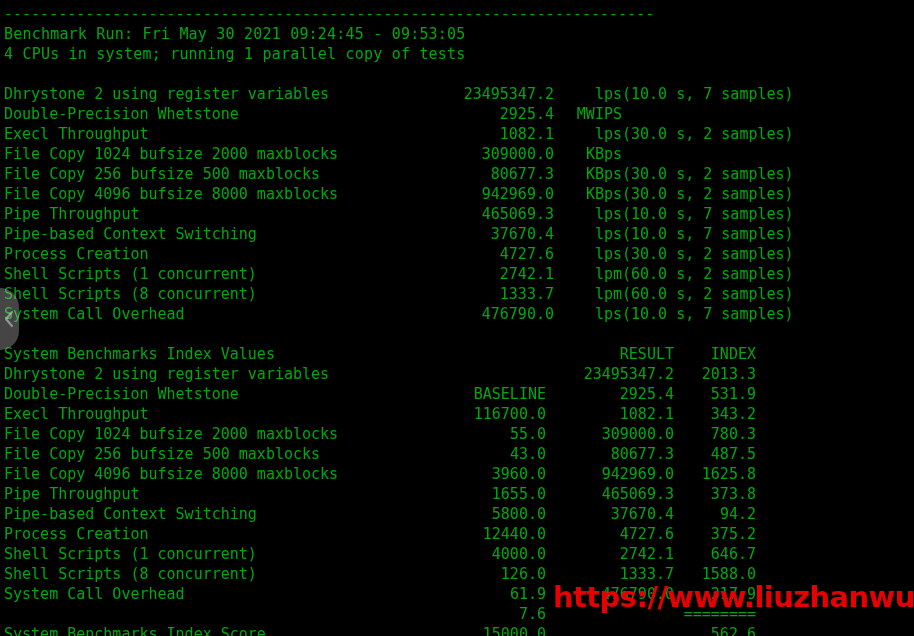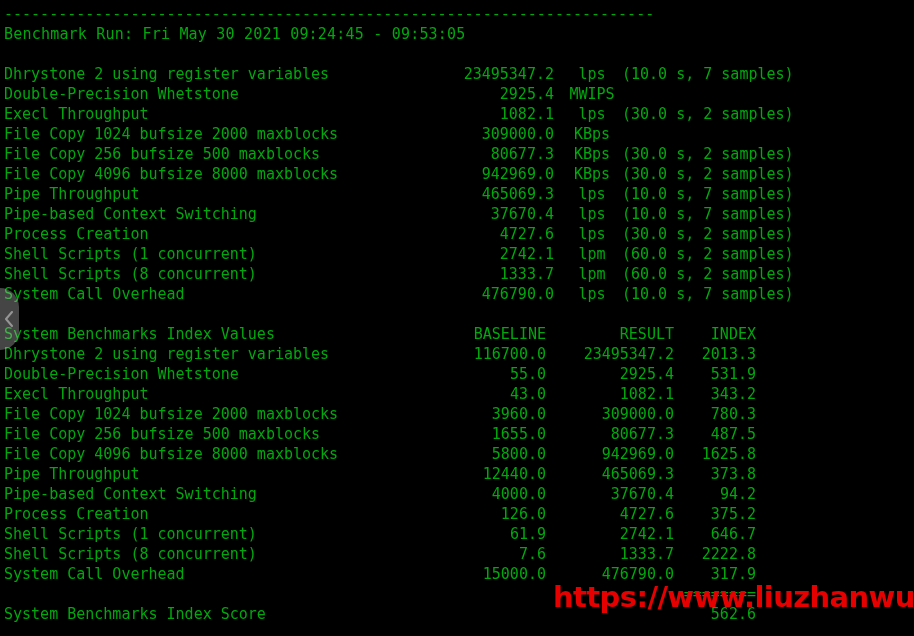--- a/index.html
+++ b/index.html
@@ -36,32 +36,32 @@
 
   
   .row {
     display: flex;
     height: 20px;
     line-height: 20px;
     white-space: pre;
   }
   .r-name  { width: 432px; flex: 0 0 432px; overflow: hidden; }
   .r-value { width: 118px; flex: 0 0 118px; text-align: right; }
-  .r-unit  { width: 68px;  flex: 0 0 68px; text-align: center; padding-left: 8px; }
+  .r-unit  { width: 68px;  flex: 0 0 68px; text-align: right; padding-left: 8px; }
   .r-time  { flex: 0 0 auto; }
 
   
   .irow {
     display: flex;
     height: 20px;
     line-height: 20px;
     white-space: pre;
   }
   .i-name     { width: 432px; flex: 0 0 432px; overflow: hidden; }
-  .i-baseline { width: 110px; flex: 0 0 110px; text-align: right; }
+  .i-baseline { width: 110px; flex: 0 0 110px; text-align: right; margin-top: 40px; }
   .i-result   { width: 128px; flex: 0 0 128px; text-align: right; }
   .i-index    { width: 82px;  flex: 0 0 82px;  text-align: right; }
 
   .score-row { display: flex; height: 20px; line-height: 20px; white-space: pre; }
   .s-label { width: 432px; flex: 0 0 432px; }
   .s-pad   { width: 238px; flex: 0 0 238px; }
   .s-value { width: 82px;  flex: 0 0 82px; text-align: right; }
 
   .sep-row { display: flex; height: 20px; line-height: 20px; white-space: pre; }
   .sep-pad { width: 670px; flex: 0 0 670px; }
@@ -101,20 +101,21 @@
   }
 </style>
 </head>
 <body>
 
 <div class="term">
 
   <div class="rule">------------------------------------------------------------------------</div>
 
   <div class="line">Benchmark Run: Fri May 30 2021 09:24:45 - 09:53:05</div>
+  <div class="line">4 CPUs in system; running 1 parallel copy of tests</div>
 
   <div class="blank"></div>
 
   <div id="results-block">
       <div class="row"><span class="r-name">Dhrystone 2 using register variables</span><span class="r-value">23495347.2</span><span class="r-unit">lps</span><span class="r-time">(10.0 s, 7 samples)</span></div>
       <div class="row"><span class="r-name">Double-Precision Whetstone</span><span class="r-value">2925.4</span><span class="r-unit">MWIPS</span></div>
       <div class="row"><span class="r-name">Execl Throughput</span><span class="r-value">1082.1</span><span class="r-unit">lps</span><span class="r-time">(30.0 s, 2 samples)</span></div>
       <div class="row"><span class="r-name">File Copy 1024 bufsize 2000 maxblocks</span><span class="r-value">309000.0</span><span class="r-unit">KBps</span></div>
       <div class="row"><span class="r-name">File Copy 256 bufsize 500 maxblocks</span><span class="r-value">80677.3</span><span class="r-unit">KBps</span><span class="r-time">(30.0 s, 2 samples)</span></div>
       <div class="row"><span class="r-name">File Copy 4096 bufsize 8000 maxblocks</span><span class="r-value">942969.0</span><span class="r-unit">KBps</span><span class="r-time">(30.0 s, 2 samples)</span></div>
@@ -139,21 +140,21 @@
       <div class="irow"><span class="i-name">Dhrystone 2 using register variables</span><span class="i-baseline">116700.0</span><span class="i-result">23495347.2</span><span class="i-index">2013.3</span></div>
       <div class="irow"><span class="i-name">Double-Precision Whetstone</span><span class="i-baseline">55.0</span><span class="i-result">2925.4</span><span class="i-index">531.9</span></div>
       <div class="irow"><span class="i-name">Execl Throughput</span><span class="i-baseline">43.0</span><span class="i-result">1082.1</span><span class="i-index">343.2</span></div>
       <div class="irow"><span class="i-name">File Copy 1024 bufsize 2000 maxblocks</span><span class="i-baseline">3960.0</span><span class="i-result">309000.0</span><span class="i-index">780.3</span></div>
       <div class="irow"><span class="i-name">File Copy 256 bufsize 500 maxblocks</span><span class="i-baseline">1655.0</span><span class="i-result">80677.3</span><span class="i-index">487.5</span></div>
       <div class="irow"><span class="i-name">File Copy 4096 bufsize 8000 maxblocks</span><span class="i-baseline">5800.0</span><span class="i-result">942969.0</span><span class="i-index">1625.8</span></div>
       <div class="irow"><span class="i-name">Pipe Throughput</span><span class="i-baseline">12440.0</span><span class="i-result">465069.3</span><span class="i-index">373.8</span></div>
       <div class="irow"><span class="i-name">Pipe-based Context Switching</span><span class="i-baseline">4000.0</span><span class="i-result">37670.4</span><span class="i-index">94.2</span></div>
       <div class="irow"><span class="i-name">Process Creation</span><span class="i-baseline">126.0</span><span class="i-result">4727.6</span><span class="i-index">375.2</span></div>
       <div class="irow"><span class="i-name">Shell Scripts (1 concurrent)</span><span class="i-baseline">61.9</span><span class="i-result">2742.1</span><span class="i-index">646.7</span></div>
-      <div class="irow"><span class="i-name">Shell Scripts (8 concurrent)</span><span class="i-baseline">7.6</span><span class="i-result">1333.7</span><span class="i-index">2222.8</span></div>
+      <div class="irow"><span class="i-name">Shell Scripts (8 concurrent)</span><span class="i-baseline">7.6</span><span class="i-result">1333.7</span><span class="i-index">1588.0</span></div>
       <div class="irow"><span class="i-name">System Call Overhead</span><span class="i-baseline">15000.0</span><span class="i-result">476790.0</span><span class="i-index">317.9</span></div>
     </div>
 
   <div class="sep-row">
     <span class="sep-pad"></span>
     <span class="sep-eq">========</span>
   </div>
 
   <div class="score-row">
     <span class="s-label">System Benchmarks Index Score</span>

